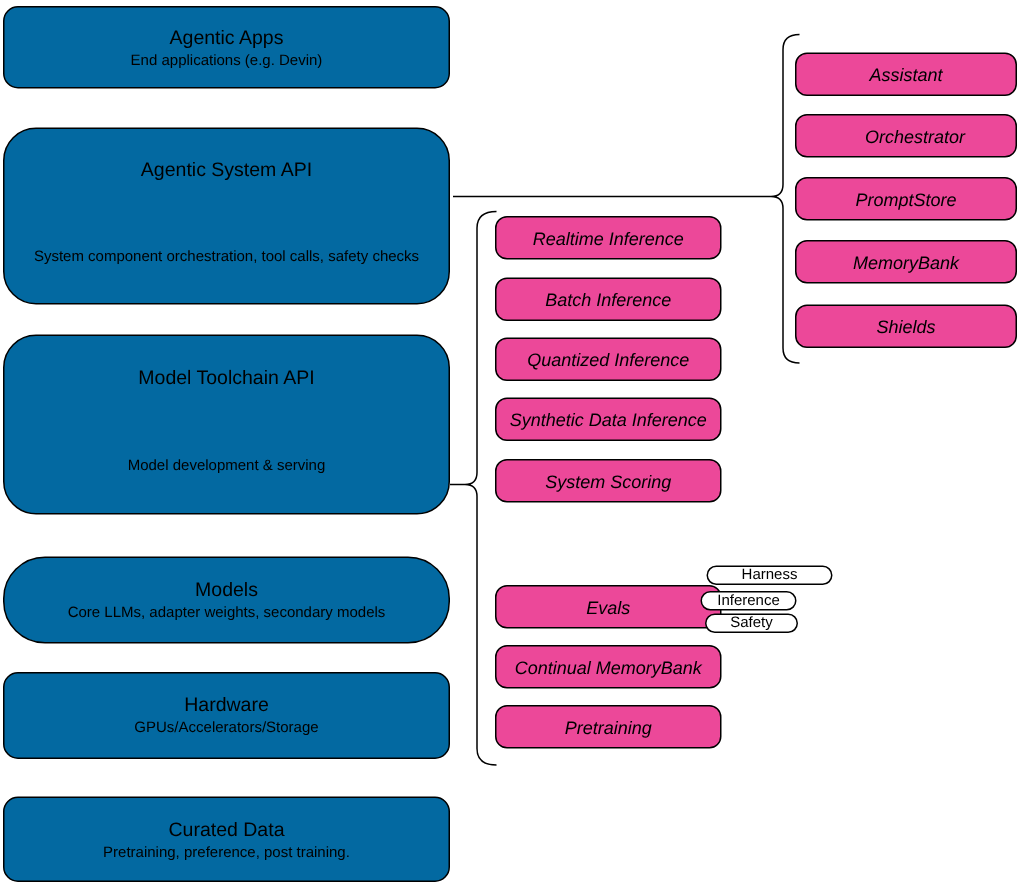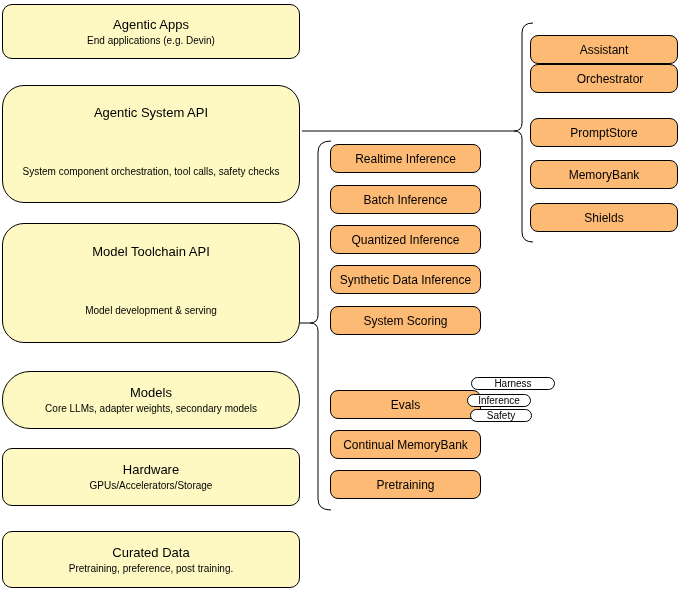--- a/index.html
+++ b/index.html
@@ -17,21 +17,21 @@
     overflow: hidden;
   }
   #wires {
     position: absolute;
     left: 0; top: 0;
     width: 682px; height: 591px;
   }
   .box {
     position: absolute;
     box-sizing: border-box;
-    background: #fef9c3;
+    background: #0369a1;
     border: 1px solid #000000;
     display: flex;
     flex-direction: column;
     align-items: center;
     justify-content: center;
     text-align: center;
   }
   .r10 { border-radius: 10px; }
   .r20 { border-radius: 22px; }
   .big  { padding-bottom: 6px; gap: 43px; }
@@ -45,28 +45,29 @@
     line-height: 12px;
     margin-top: 3px;
     white-space: nowrap;
   }
   .node {
     position: absolute;
     box-sizing: border-box;
     left: 330px;
     width: 151px;
     height: 29px;
-    background: #fdba74;
+    background: #ec4899;
     border: 1px solid #000000;
     border-radius: 8px;
     display: flex;
     align-items: center;
     justify-content: center;
     font-size: 12px;
     white-space: nowrap;
+    font-style: italic;
   }
   .node.right {
     left: 530px;
     width: 148px;
   }
   .pill {
     position: absolute;
     box-sizing: border-box;
     height: 13px;
     background: #ffffff;
@@ -129,18 +130,18 @@
   <div class="node" style="top:306px;">System Scoring</div>
   <div class="node" style="top:390px;">Evals</div>
   <div class="node" style="top:430px;">Continual MemoryBank</div>
   <div class="node" style="top:470px;">Pretraining</div>
 
   <div class="pill" style="left:471px; top:377px; width:84px;">Harness</div>
   <div class="pill" style="left:467px; top:394px; width:64px;">Inference</div>
   <div class="pill" style="left:470px; top:409px; width:62px;">Safety</div>
 
   <div class="node right" style="top:35px;">Assistant</div>
-  <div class="node right" style="top:64px;padding-left:12px;">Orchestrator</div>
+  <div class="node right" style="top:76px;padding-left:12px;">Orchestrator</div>
   <div class="node right" style="top:118px;">PromptStore</div>
   <div class="node right" style="top:160px;">MemoryBank</div>
   <div class="node right" style="top:203px;">Shields</div>
 
 </div>
 
 </body></html>

